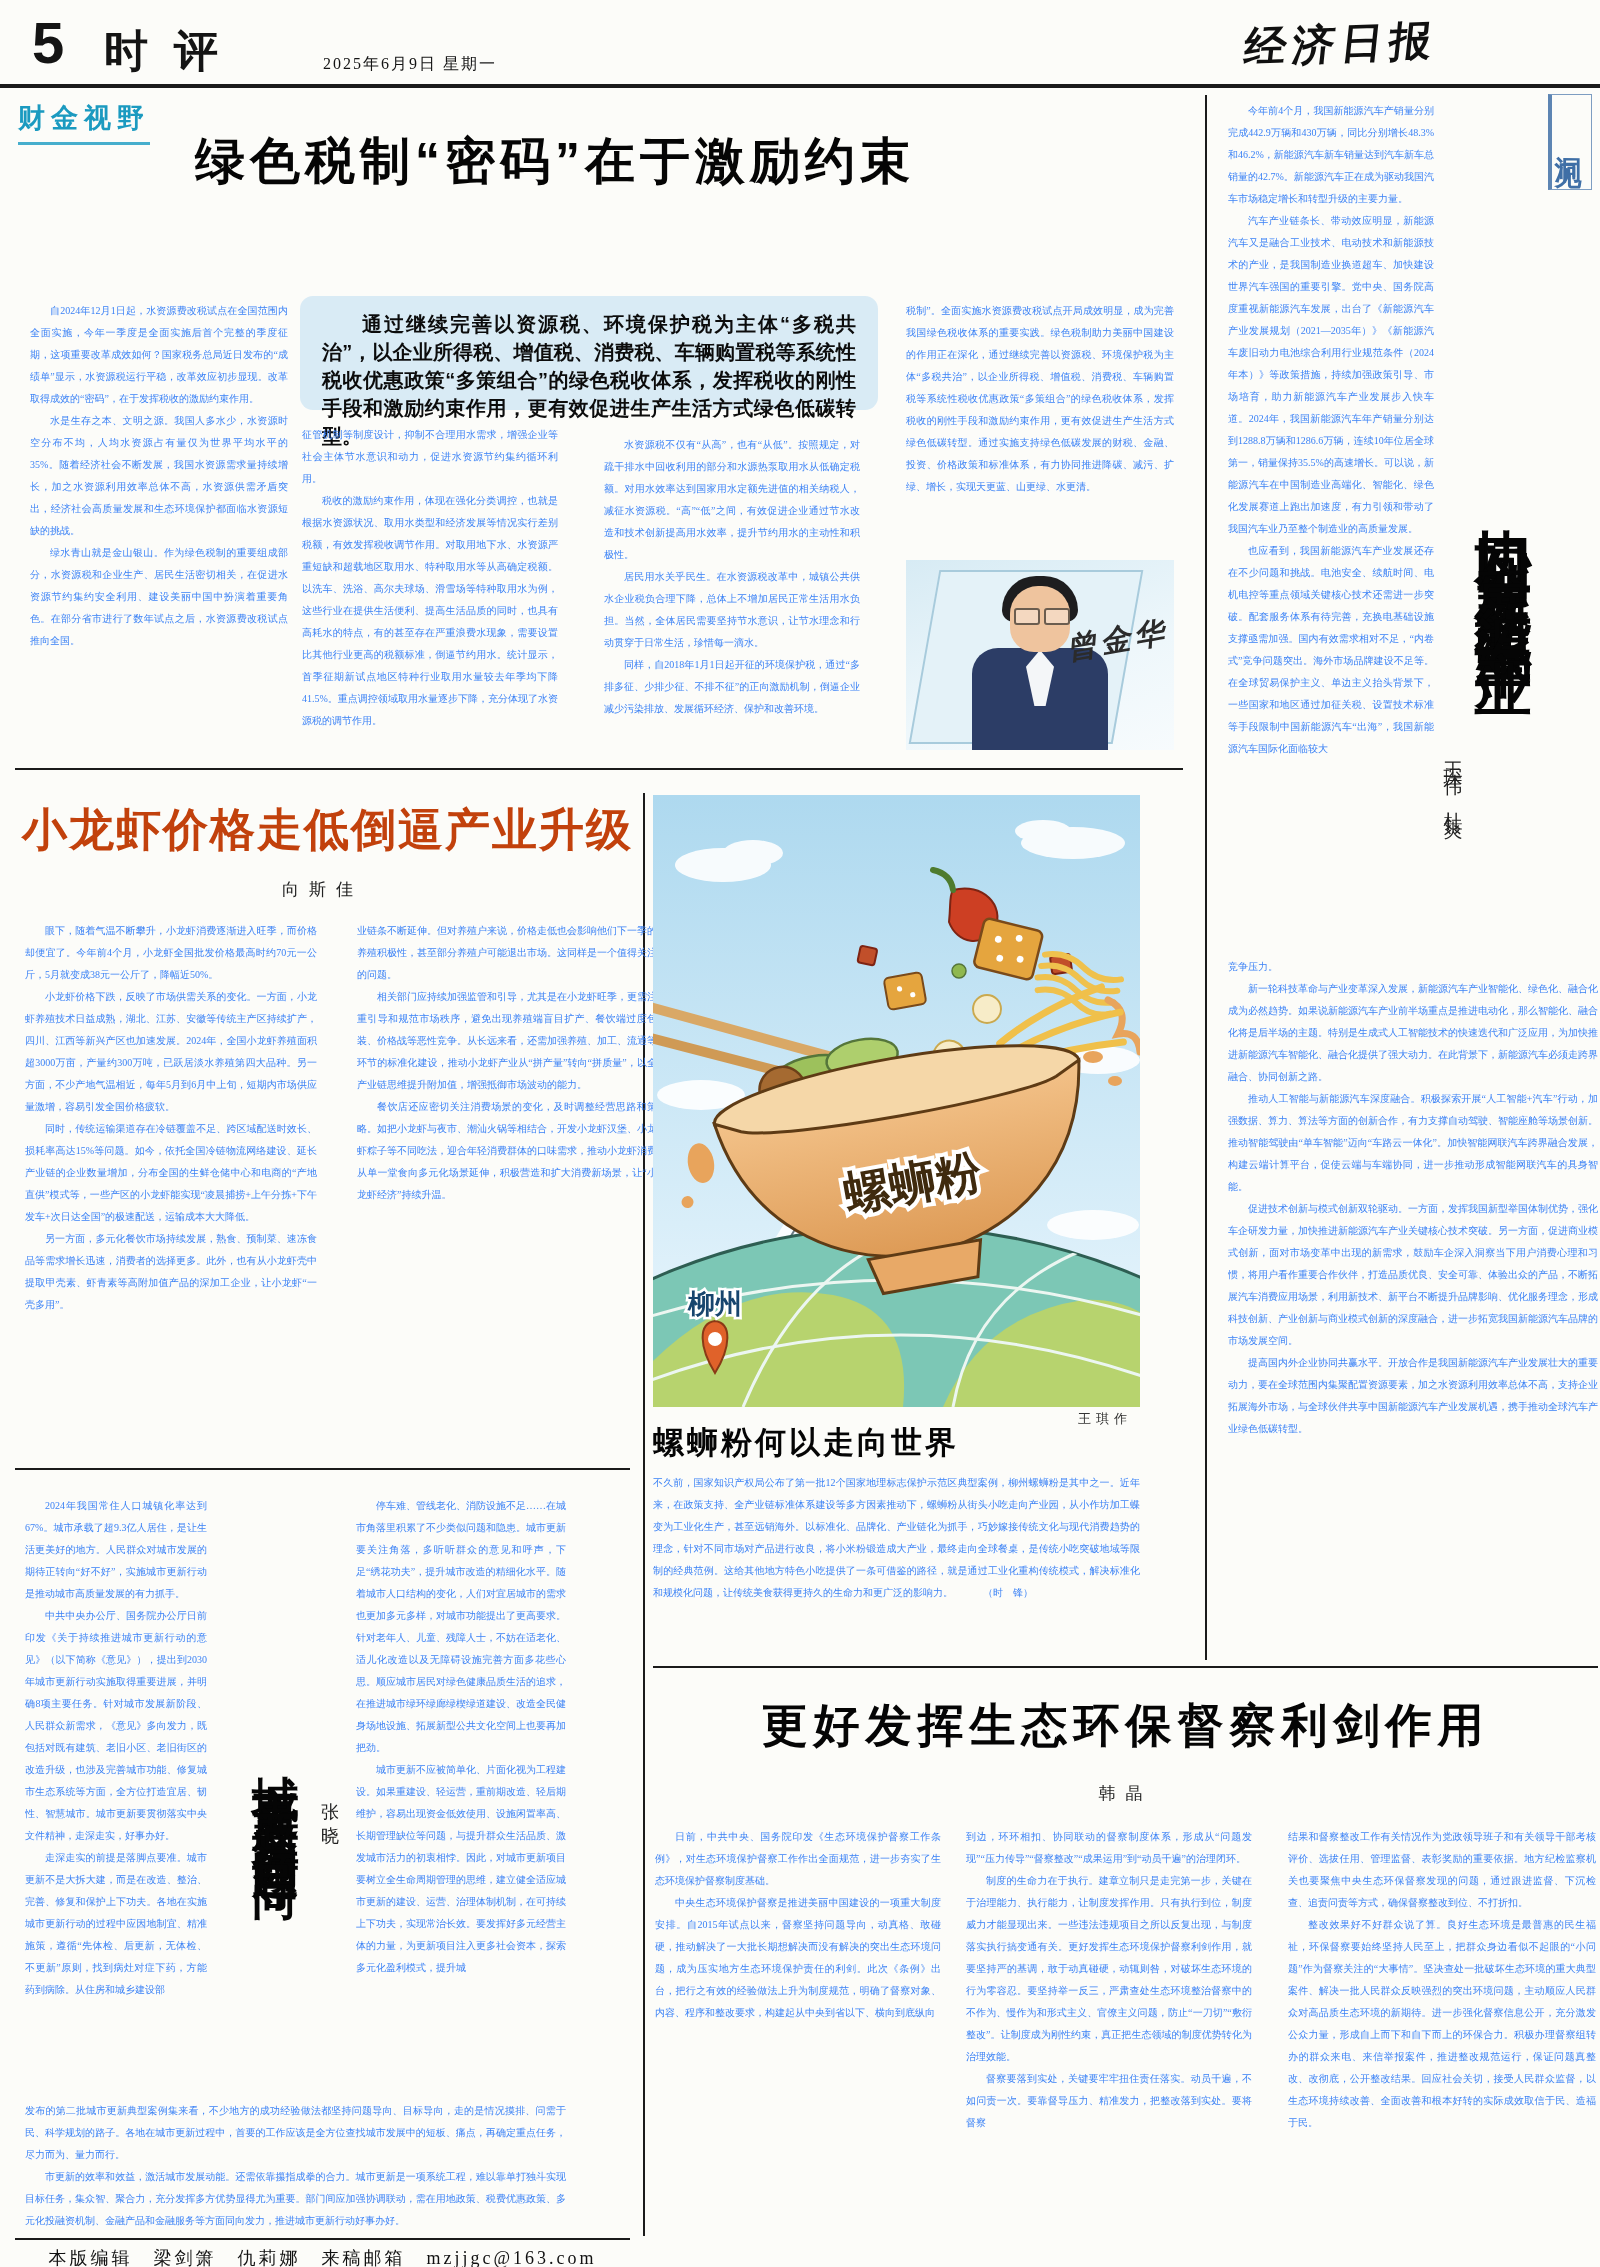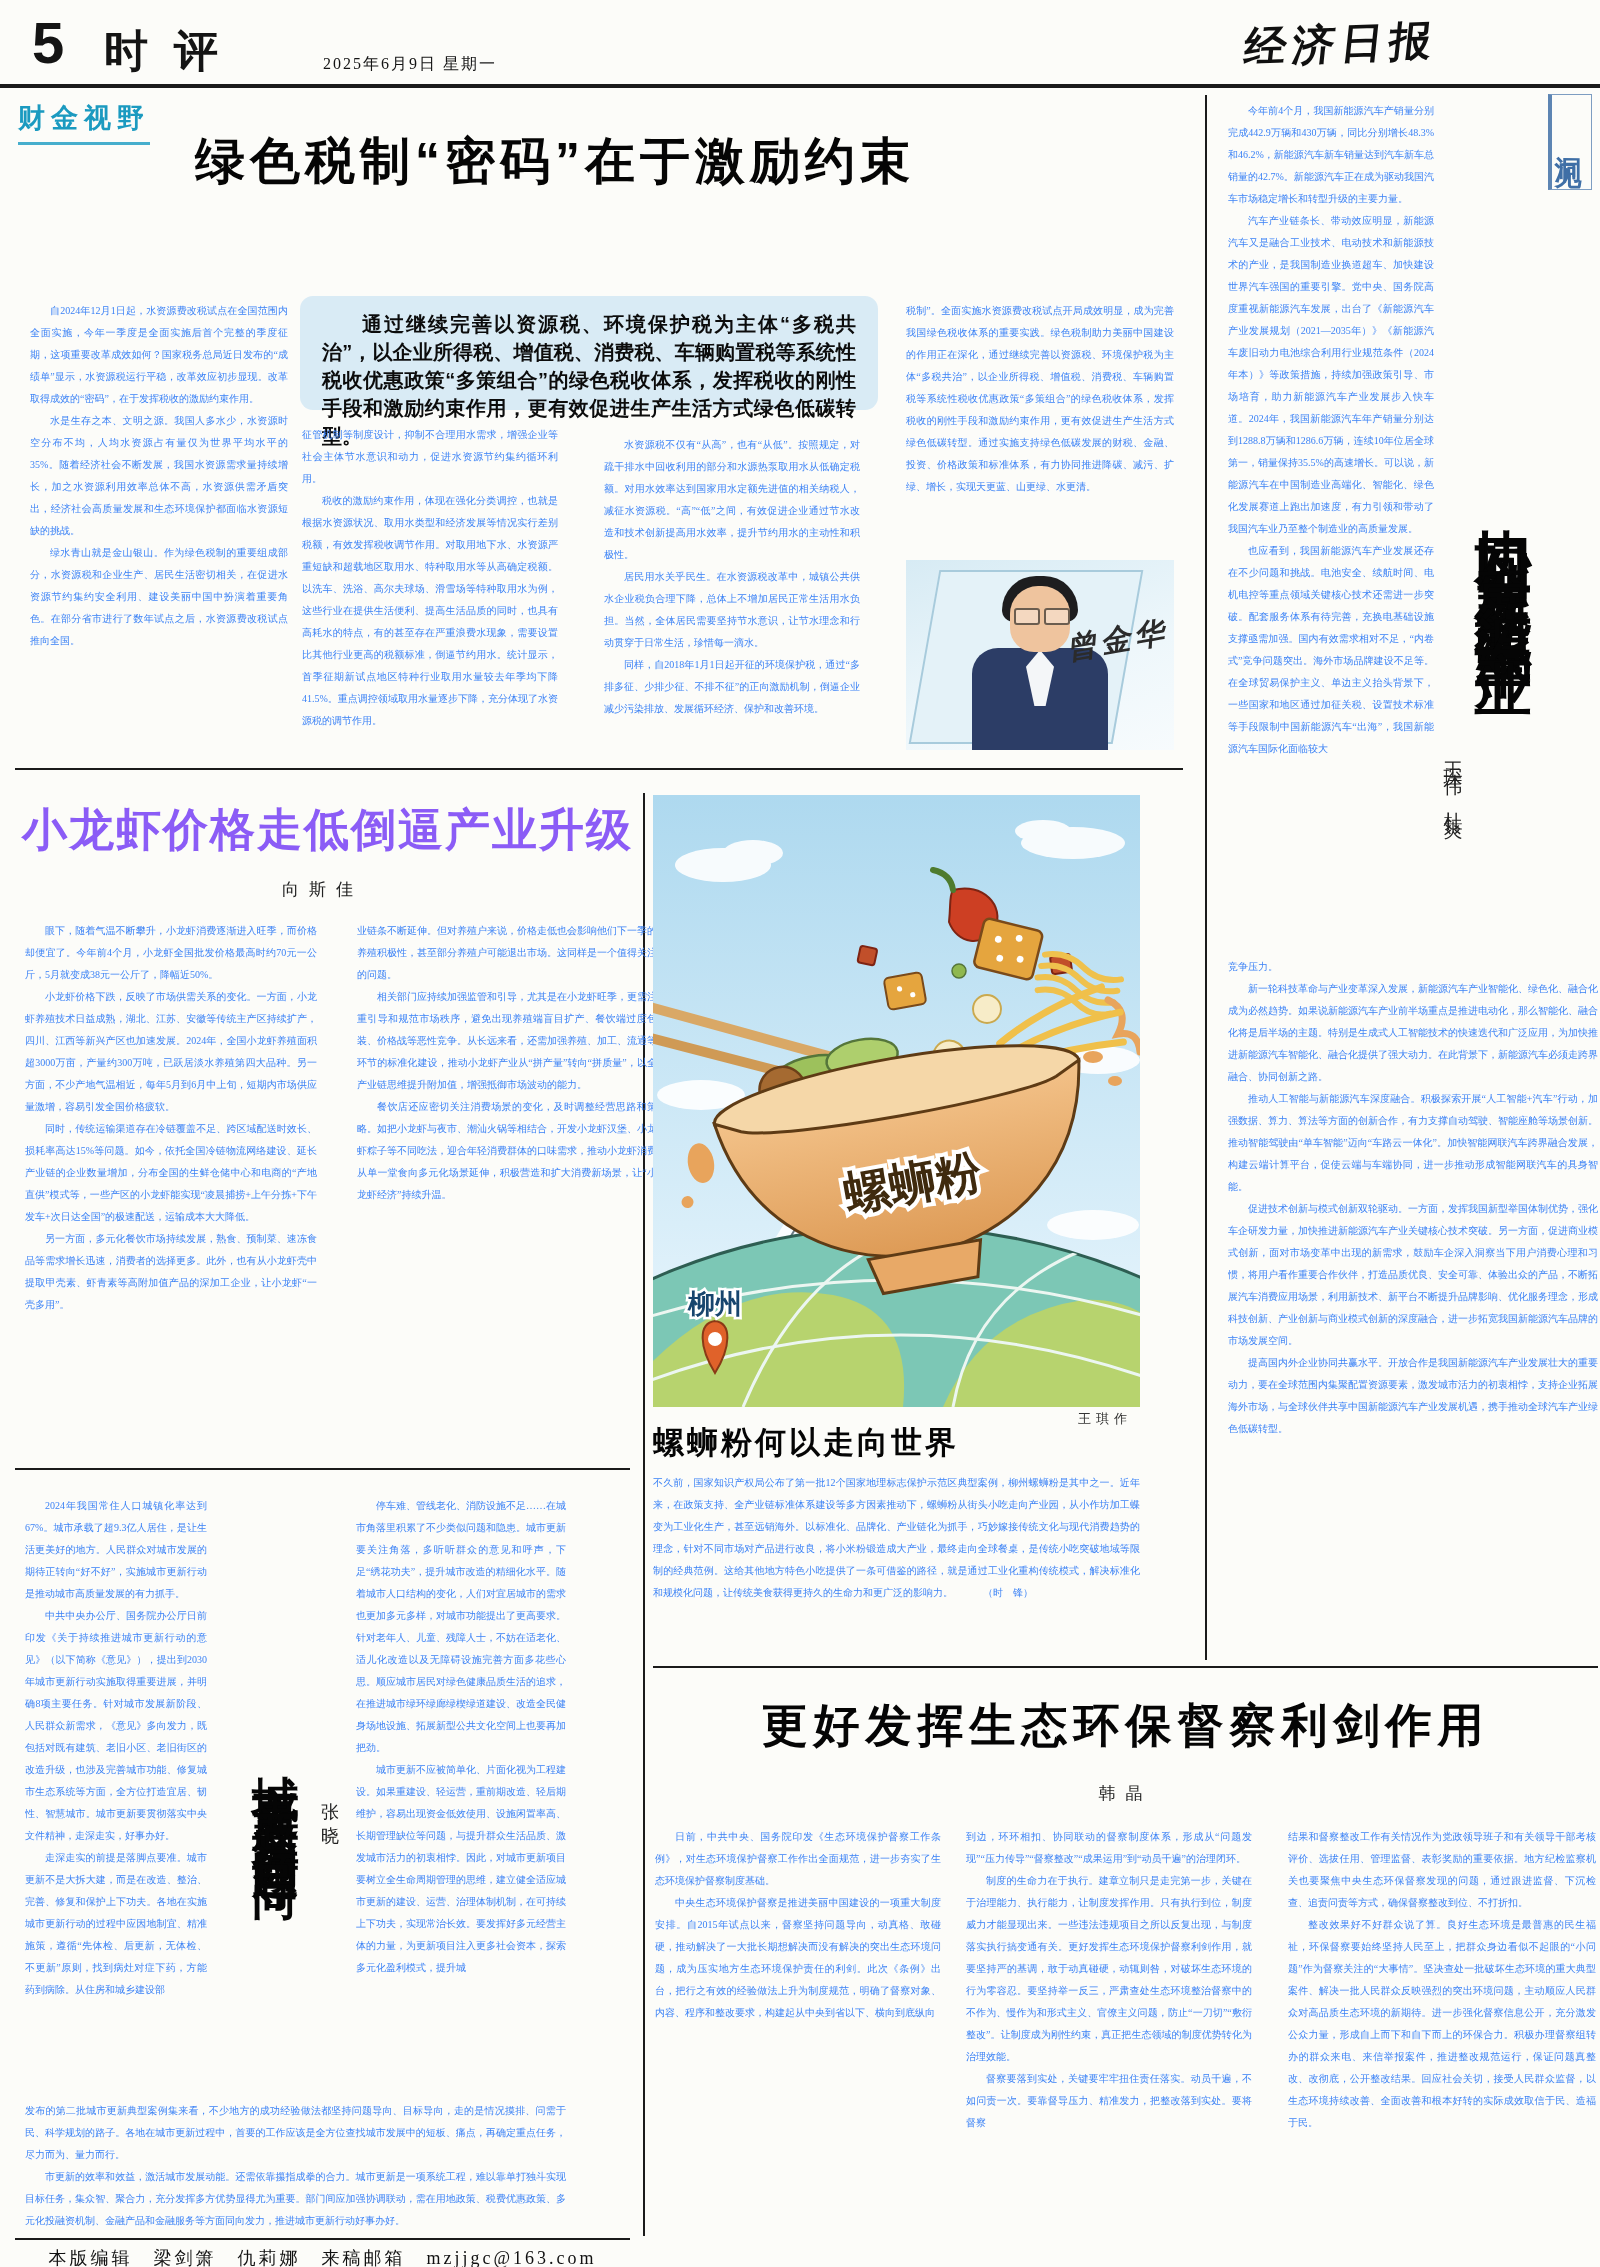--- a/index.html
+++ b/index.html
@@ -14,21 +14,21 @@
   .vtext{writing-mode:vertical-rl;text-orientation:upright;}
   
   .pgnum{font:bold 58px/1 "Liberation Sans","DejaVu Sans",sans-serif;}
   .secname{font-weight:bold;font-size:44px;letter-spacing:26px;}
   .hdate{font-size:16px;letter-spacing:2px;}
   .masthead{font-weight:bold;font-size:42px;letter-spacing:6px;transform:skewX(-8deg) rotate(-2deg);color:#101010;}
   .kicker{font-weight:bold;font-size:27px;color:#1b9ac0;letter-spacing:6px;
           border-bottom:3px solid #46aecd;padding-bottom:6px;display:inline-block;}
   
   .h-main{font:bold 50px/1.15 "Liberation Sans","DejaVu Sans",sans-serif;letter-spacing:5px;text-align:center;color:#050505;}
-  .h-serif{font-weight:900;font-size:45px;letter-spacing:2px;color:#8b5cf6;font-family:Liberation Mono, monospace;}
+  .h-serif{font-weight:900;font-size:45px;letter-spacing:2px;color:#c2410c;font-family:Liberation Mono, monospace;}
   .h-mid{font:bold 31px/1.2 "Liberation Sans","DejaVu Sans",sans-serif;letter-spacing:3px;color:#050505;}
   .h-bottom{font:bold 46px/1.1 "Liberation Sans","DejaVu Sans",sans-serif;letter-spacing:6px;text-align:center;color:#050505;}
   .byline{font-size:17px;text-align:center;letter-spacing:10px;color:#222;}
   .pullquote{background:#d9ebf5;padding:14px 22px;box-sizing:border-box;
              font:bold 20px/28px "Liberation Sans","DejaVu Sans",sans-serif;color:#0c0c0c;text-indent:2em;text-align:justify;border-radius:13px;}
   .vhead{font-weight:900;color:#050505;text-align:center;}
   .badge{border:1.5px solid #7d9dc2;border-left:4px solid #5d85b3;color:#3f6fa6;
          font-weight:bold;font-size:27px;letter-spacing:8px;padding:6px 5px;box-sizing:border-box;text-align:center;}
   .artist{font-size:13px;letter-spacing:5px;color:#333;}
   .footerline{font-size:18px;text-align:center;letter-spacing:3px;color:#111;}
@@ -265,16 +265,16 @@
       <p>也应看到，我国新能源汽车产业发展还存在不少问题和挑战。电池安全、续航时间、电机电控等重点领域关键核心技术还需进一步突破。配套服务体系有待完善，充换电基础设施支撑亟需加强。国内有效需求相对不足，“内卷式”竞争问题突出。海外市场品牌建设不足等。在全球贸易保护主义、单边主义抬头背景下，一些国家和地区通过加征关税、设置技术标准等手段限制中国新能源汽车“出海”，我国新能源汽车国际化面临较大</p>
     </div>
   <div class="abs vtext" style="left:1440px;top:746px;height:210px;font-size:19px;letter-spacing:8px;color:#222;">王琛伟　杜爽</div>
   <div class="abs vhead vtext sans" style="left:1468px;top:146px;width:74px;height:816px;font-size:57px;letter-spacing:11px;">协同创新发展新能源汽车产业</div>
   <div class="abs badge vtext" style="left:1548px;top:94px;width:44px;height:96px;">洞见</div>
   <div class="col cont" style="left:1228px;top:956px;width:370px;height:702px;">
       <p>竞争压力。</p>
       <p>新一轮科技革命与产业变革深入发展，新能源汽车产业智能化、绿色化、融合化成为必然趋势。如果说新能源汽车产业前半场重点是推进电动化，那么智能化、融合化将是后半场的主题。特别是生成式人工智能技术的快速迭代和广泛应用，为加快推进新能源汽车智能化、融合化提供了强大动力。在此背景下，新能源汽车必须走跨界融合、协同创新之路。</p>
       <p>推动人工智能与新能源汽车深度融合。积极探索开展“人工智能+汽车”行动，加强数据、算力、算法等方面的创新合作，有力支撑自动驾驶、智能座舱等场景创新。推动智能驾驶由“单车智能”迈向“车路云一体化”。加快智能网联汽车跨界融合发展，构建云端计算平台，促使云端与车端协同，进一步推动形成智能网联汽车的具身智能。</p>
       <p>促进技术创新与模式创新双轮驱动。一方面，发挥我国新型举国体制优势，强化车企研发力量，加快推进新能源汽车产业关键核心技术突破。另一方面，促进商业模式创新，面对市场变革中出现的新需求，鼓励车企深入洞察当下用户消费心理和习惯，将用户看作重要合作伙伴，打造品质优良、安全可靠、体验出众的产品，不断拓展汽车消费应用场景，利用新技术、新平台不断提升品牌影响、优化服务理念，形成科技创新、产业创新与商业模式创新的深度融合，进一步拓宽我国新能源汽车品牌的市场发展空间。</p>
-      <p>提高国内外企业协同共赢水平。开放合作是我国新能源汽车产业发展壮大的重要动力，要在全球范围内集聚配置资源要素，激发城市活力的初衷相悖，支持企业拓展海外市场，与全球伙伴共享中国新能源汽车产业发展机遇，携手推动全球汽车产业绿色低碳转型。</p>
+      <p>提高国内外企业协同共赢水平。开放合作是我国新能源汽车产业发展壮大的重要动力，要在全球范围内集聚配置资源要素，加之水资源利用效率总体不高，支持企业拓展海外市场，与全球伙伴共享中国新能源汽车产业发展机遇，携手推动全球汽车产业绿色低碳转型。</p>
     </div>
 
 </div>
 
 </body></html>

